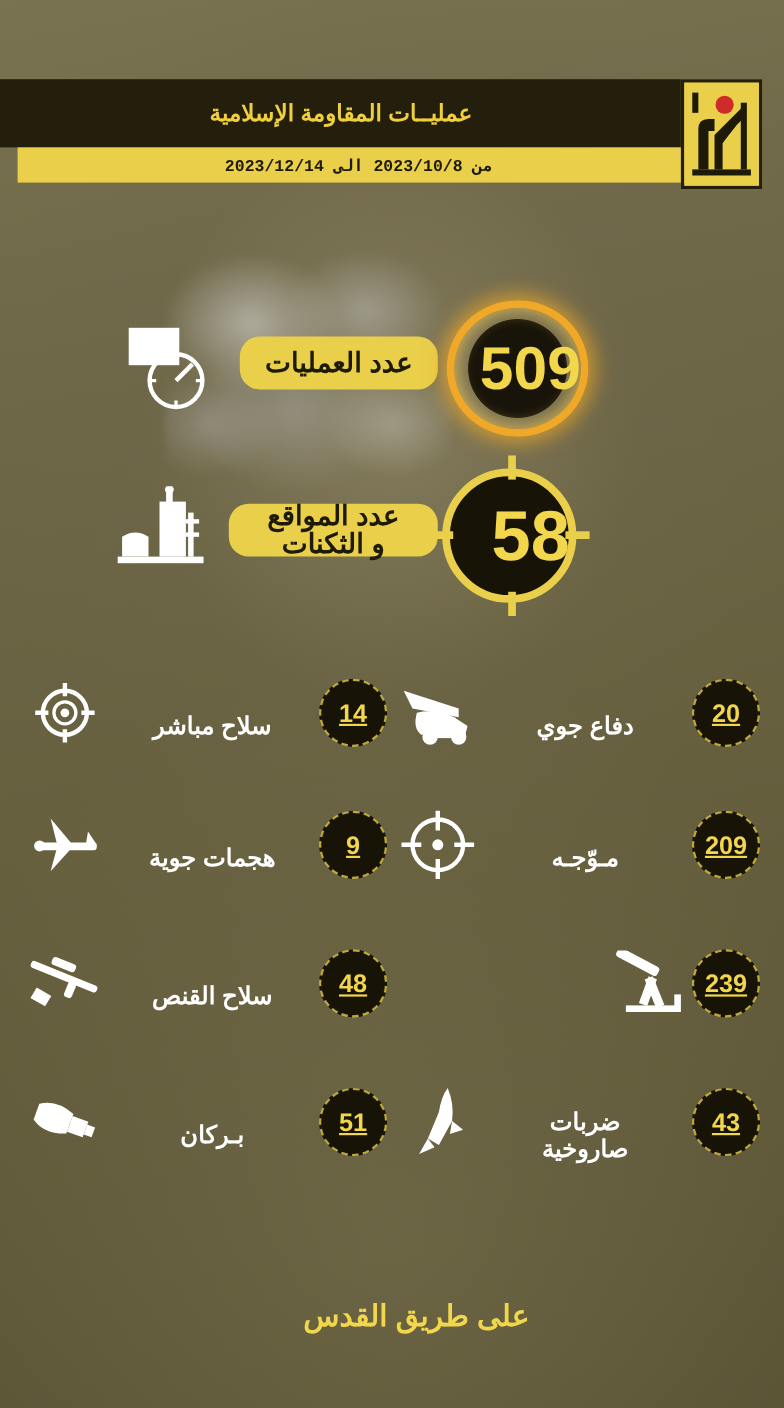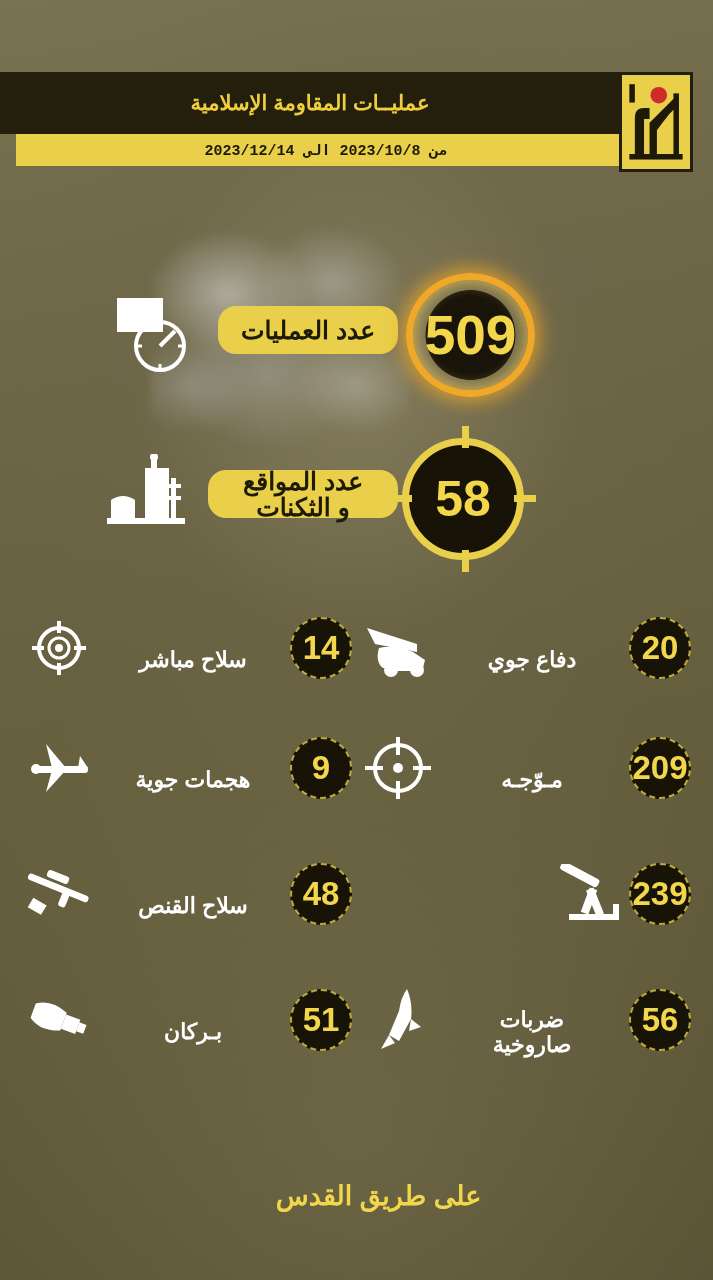--- a/index.html
+++ b/index.html
@@ -114,21 +114,20 @@
     text-align: center;
     direction: rtl;
     white-space: pre-line;
   }
   .ring {
     position: absolute;
     top: 0;
     border-radius: 50%;
     display: flex;
     align-items: center;
-    justify-content: center;
   }
   .ring .num {
     color: #f2d64b;
     font-weight: bold;
     position: relative;
     z-index: 3;
   }
   #stat-ops {
     top: 280px;
     right: 185px;
@@ -148,42 +147,42 @@
   #stat-ops .ring::before {
     content: "";
     position: absolute;
     inset: -7px;
     border-radius: 50%;
     border: 7px solid #f0a828;
     box-shadow: 0 0 18px 5px rgba(240,168,40,0.75), inset 0 0 14px 3px rgba(255,210,90,0.6);
   }
   #stat-ops .num { font-size: 55px; }
   #stat-sites {
-    top: 444px;
+    top: 432px;
     right: 195px;
     width: 335px;
   }
   #stat-sites .pill {
     right: 120px;
     width: 190px;
   }
   #stat-sites .ring {
     right: 0;
     width: 110px;
     height: 110px;
     background: #171307;
   }
   #stat-sites .ring::before {
     content: "";
     position: absolute;
     inset: -6px;
     border-radius: 50%;
     border: 7px solid #e9cf4a;
   }
-  #stat-sites .num { font-size: 50px; }
+  #stat-sites .num { font-size: 64px; }
   .crosshair-tick {
     position: absolute;
     background: #e9cf4a;
     z-index: 1;
   }
   .big-icon {
     position: absolute;
     color: #ffffff;
   }
   
@@ -204,23 +203,24 @@
     width: 62px;
     height: 62px;
     border-radius: 50%;
     background: #171307;
     border: 2px dashed rgba(233,207,74,0.8);
     box-sizing: border-box;
     display: flex;
     align-items: center;
     justify-content: center;
     color: #f2d64b;
-    font-size: 33px;
+    font-size: 23px;
     font-weight: bold;
     flex: 0 0 auto;
+    text-decoration: underline;
   }
   .cell .label {
     color: #ffffff;
     font-size: 22px;
     font-weight: bold;
     text-align: center;
     line-height: 1.15;
     direction: rtl;
     white-space: pre-line;
     flex: 1 1 auto;
@@ -369,21 +369,21 @@
           <rect x="4" y="6" width="42" height="9" rx="3" fill="#ffffff" transform="rotate(28 25 10)"></rect>
           <rect x="30" y="24" width="8" height="26" fill="#ffffff" transform="rotate(20 34 37)"></rect>
           <rect x="36" y="24" width="8" height="28" fill="#ffffff" transform="rotate(-22 40 38)"></rect>
           <rect x="14" y="50" width="46" height="6" fill="#ffffff"></rect>
           <rect x="58" y="40" width="6" height="16" fill="#ffffff"></rect>
         </svg>
       </div>
     </div>
 
     <div class="cell col-right r3">
-      <div class="badge">56</div>
+      <div class="badge">43</div>
       <div class="label">ضربات
 صاروخية</div>
       <div class="icon">
         <svg viewBox="0 0 74 70" width="74" height="70" xmlns="http://www.w3.org/2000/svg" aria-hidden="true">
           <path d="M46 4 Q52 18 50 34 L38 56 L28 50 L38 26 Q40 12 46 4 Z" fill="#ffffff"></path>
           <path d="M28 50 L20 64 L34 58 Z" fill="#ffffff"></path>
           <path d="M50 34 L60 42 L48 46 Z" fill="#ffffff"></path>
         </svg>
       </div>
     </div>

